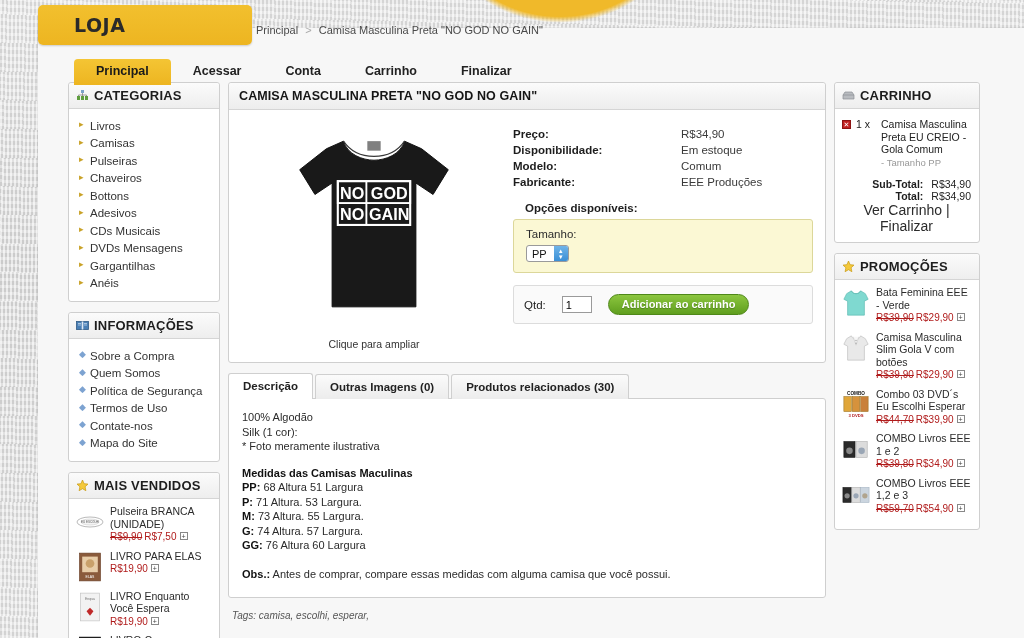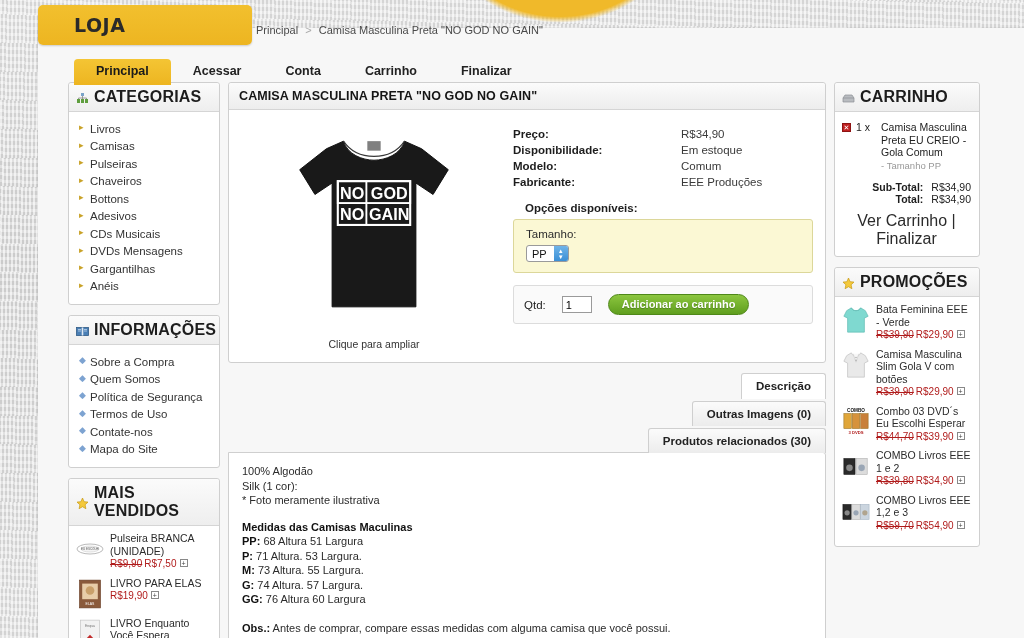--- a/index.html
+++ b/index.html
@@ -86,21 +86,21 @@
     background: #fff;
     border: 1px solid #cfcfcf;
     border-radius: 3px;
     margin-bottom: 10px;
   }
   .panel-head {
     background: linear-gradient(180deg,#fbfbfb 0%, #eeeeee 100%);
     border-bottom: 1px solid #d5d5d5;
     padding: 5px 7px;
     display: flex; align-items: center; gap: 5px;
-    font-size: 16px; font-weight: bold; color: #1d1d1d;
+    font-size: 13px; font-weight: bold; color: #1d1d1d;
     letter-spacing: .2px;
     border-radius: 3px 3px 0 0;
   }
   .panel-body { padding: 8px 6px 9px 10px; }
 
   
   .ico { width: 13px; height: 13px; display:inline-block; flex:0 0 13px; }
 
   
   ul.linklist { list-style: none; }
@@ -188,21 +188,21 @@
   .btn-cart {
     background: linear-gradient(180deg,#8cc63f 0%, #5f9e1e 100%);
     border: 1px solid #4e8718; border-radius: 11px;
     color: #fff; font-size: 11px; font-weight: bold;
     padding: 3px 13px 4px 13px; cursor: pointer;
     text-shadow: 0 1px 1px rgba(0,0,0,.25);
   }
 
   
   .tabs-wrap { margin-top: 10px; }
-  .tabstrip { display: flex; align-items: flex-end; gap: 2px; flex-direction: column; }
+  .tabstrip { display: flex; align-items: flex-end; gap: 2px; }
   .tabitem {
     background: linear-gradient(180deg,#fbfbfb 0%, #ececec 100%);
     border: 1px solid #cfcfcf; border-bottom: none;
     border-radius: 3px 3px 0 0;
     font-size: 11.5px; font-weight: bold; color: #222;
     padding: 6px 14px 6px 14px;
   }
   .tabitem.active { background: #fff; padding-bottom: 7px; }
   .tabpanel {
     border: 1px solid #cfcfcf; background: #fff;
@@ -223,21 +223,21 @@
     flex: 0 0 9px; width: 9px; height: 9px; margin-top: 2px;
     background: #c02020; border: 1px solid #8d1414;
     color: #fff; font-size: 7px; line-height: 7px; text-align: center;
   }
   .cart-qty { flex: 0 0 20px; color: #222; }
   .cart-name { color: #222; }
   .cart-sub { color: #999; font-size: 9.5px; display: block; margin-top: 1px; }
   .cart-totals { text-align: right; font-size: 10.5px; margin-top: 9px; color: #1d1d1d; }
   .cart-totals .lbl { font-weight: bold; }
   .cart-totals .amt { margin-left: 5px; }
-  .cart-links { font-size: 16px; text-align: center; margin-top: 7px; color: #2b2b2b; }
+  .cart-links { font-size: 14px; text-align: center; color: #2b2b2b; }
   .cart-links a { color: #2b2b2b; text-decoration: none; }
 </style>
 </head>
 <body>
 
 <div class="bg-texture"></div>
 <div class="bg-swoosh"></div>
 
 <div class="page"></div>
 

